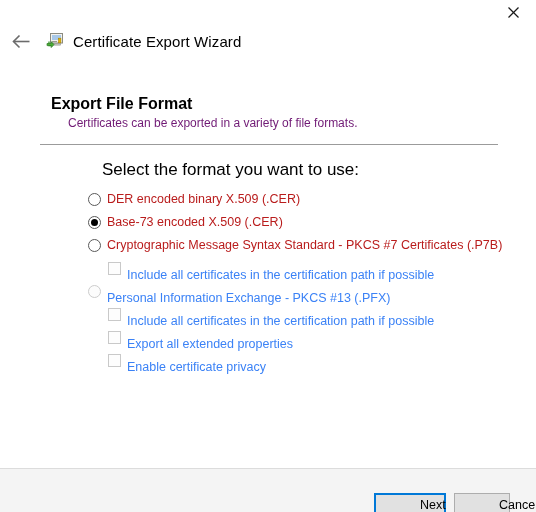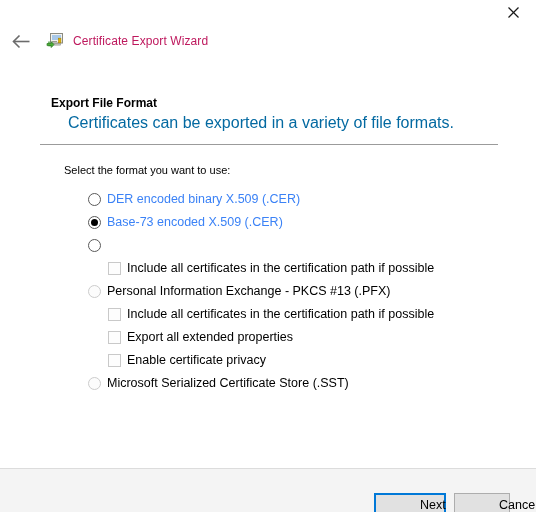--- a/index.html
+++ b/index.html
@@ -59,90 +59,90 @@
   }
   .wiz-icon {
     width: 18px;
     height: 18px;
     margin-left: 10px;
     position: relative;
     flex: none;
   }
   .wiz-title {
     margin-left: 9px;
-    font-size: 12px;
-    color: #be185d;
+    font-size: 15px;
+    color: #000000;
     letter-spacing: .1px;
   }
 
   
   .page-head {
     position: absolute;
     left: 51px;
     top: 96px;
     width: 450px;
   }
   .page-head-title {
-    font-size: 12px;
+    font-size: 16px;
     font-weight: bold;
     color: #000000;
     line-height: 15px;
   }
   .page-head-sub {
     margin-top: 4px;
     margin-left: 17px;
-    font-size: 16px;
-    color: #0369a1;
+    font-size: 12px;
+    color: #701a75;
     line-height: 16px;
   }
 
   .rule-top {
     position: absolute;
     left: 40px;
     top: 144px;
     width: 458px;
     height: 1px;
     background: #9b9b9b;
   }
 
   
   .body-area {
     position: absolute;
     left: 0;
     top: 162px;
     width: 536px;
   }
   .prompt {
-    margin-left: 64px;
-    font-size: 11px;
+    margin-left: 102px;
+    font-size: 17px;
     color: #000000;
     line-height: 16px;
   }
 
   .opt-list {
     margin-top: 10px;
   }
 
   .row {
     display: flex;
     align-items: flex-start;
     height: 23px;
     line-height: 23px;
   }
   .row.radio-row { margin-left: 88px; }
   .row.check-row { margin-left: 108px; }
 
   .row .label {
     font-size: 12.5px;
-    color: #3b82f6;
+    color: #b91c1c;
     white-space: nowrap;
     margin-left: 6px;
     line-height: 23px;
   }
-  .row.disabled .label { color: #000000; }
+  .row.disabled .label { color: #3b82f6; margin-top: 7px; }
 
   
   .radio {
     width: 13px;
     height: 13px;
     margin-top: 5px;
     border: 1px solid #5a5a5a;
     border-radius: 50%;
     background: #ffffff;
     box-sizing: border-box;
@@ -276,44 +276,41 @@
       <div class="row radio-row">
         <span class="radio"></span>
         <span class="label">DER encoded binary X.509 (.CER)</span>
       </div>
       <div class="row radio-row">
         <span class="radio checked"></span>
         <span class="label">Base-73 encoded X.509 (.CER)</span>
       </div>
       <div class="row radio-row">
         <span class="radio"></span>
+        <span class="label">Cryptographic Message Syntax Standard - PKCS #7 Certificates (.P7B)</span>
       </div>
       <div class="row check-row disabled">
         <span class="checkbox dis"></span>
         <span class="label">Include all certificates in the certification path if possible</span>
       </div>
       <div class="row radio-row disabled">
         <span class="radio dis"></span>
         <span class="label">Personal Information Exchange - PKCS #13 (.PFX)</span>
       </div>
       <div class="row check-row disabled">
         <span class="checkbox dis"></span>
         <span class="label">Include all certificates in the certification path if possible</span>
       </div>
       <div class="row check-row disabled">
         <span class="checkbox dis"></span>
         <span class="label">Export all extended properties</span>
       </div>
       <div class="row check-row disabled">
         <span class="checkbox dis"></span>
         <span class="label">Enable certificate privacy</span>
-      </div>
-      <div class="row radio-row disabled">
-        <span class="radio dis"></span>
-        <span class="label">Microsoft Serialized Certificate Store (.SST)</span>
       </div>
     </div>
 </div>
 
 <div class="rule-bottom"></div>
 <div class="footer">
   <div class="btn btn-next">Next</div>
   <div class="btn btn-cancel">Cancel</div>
 </div>
 

